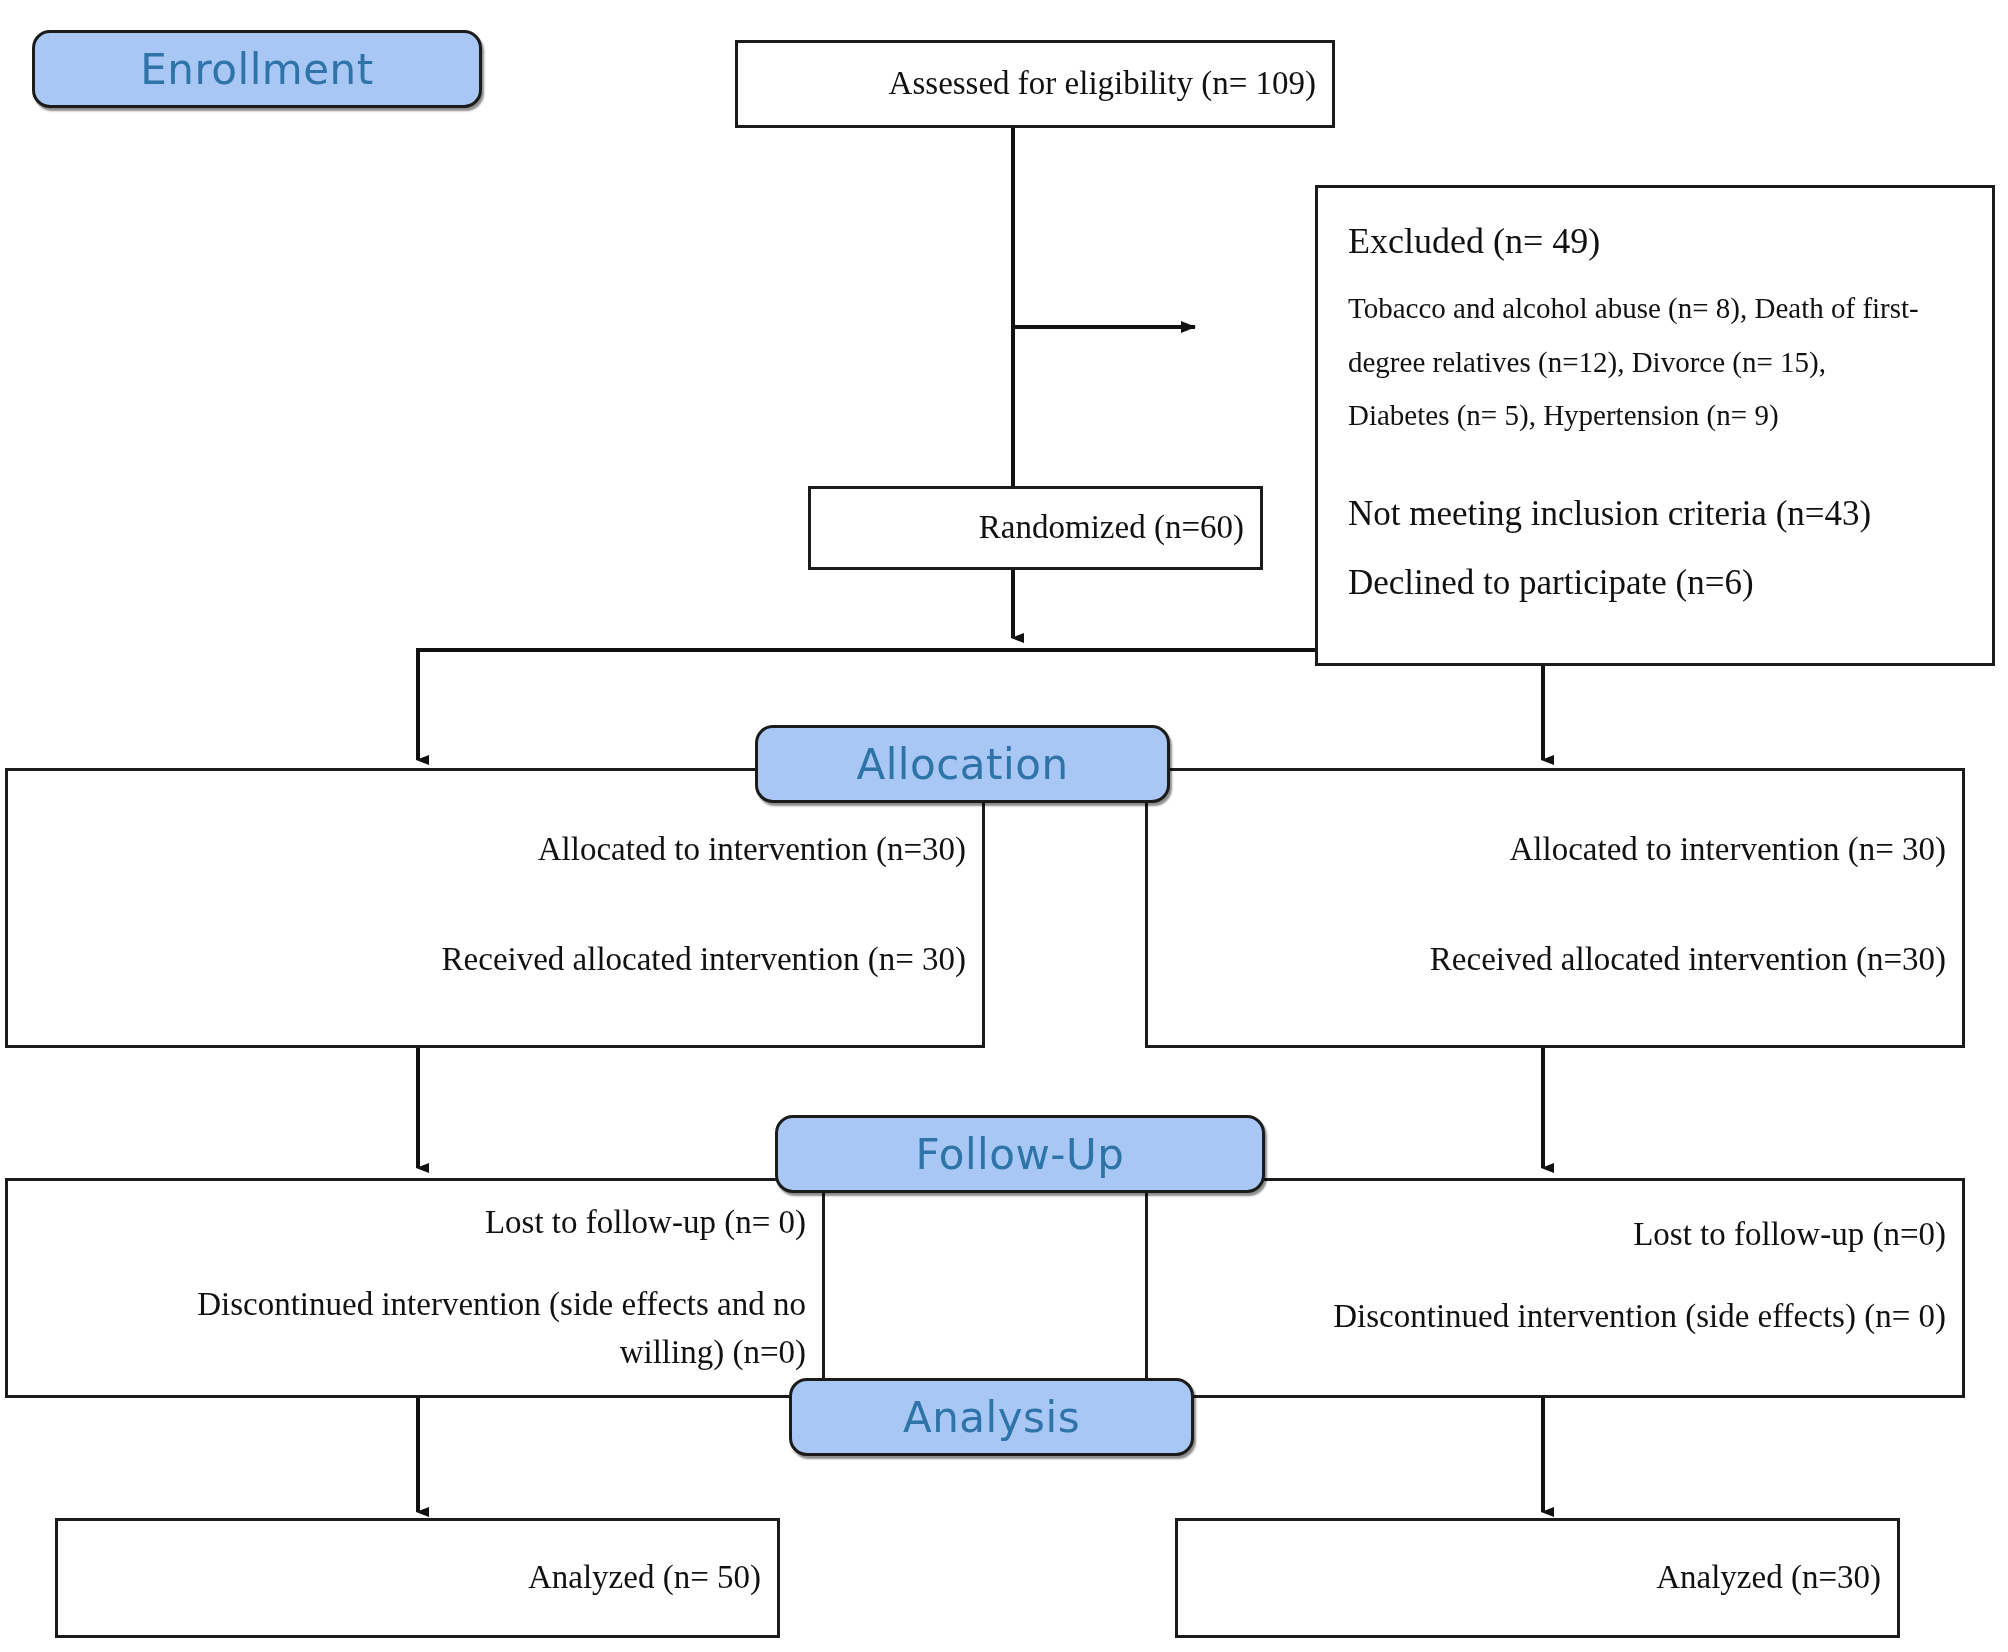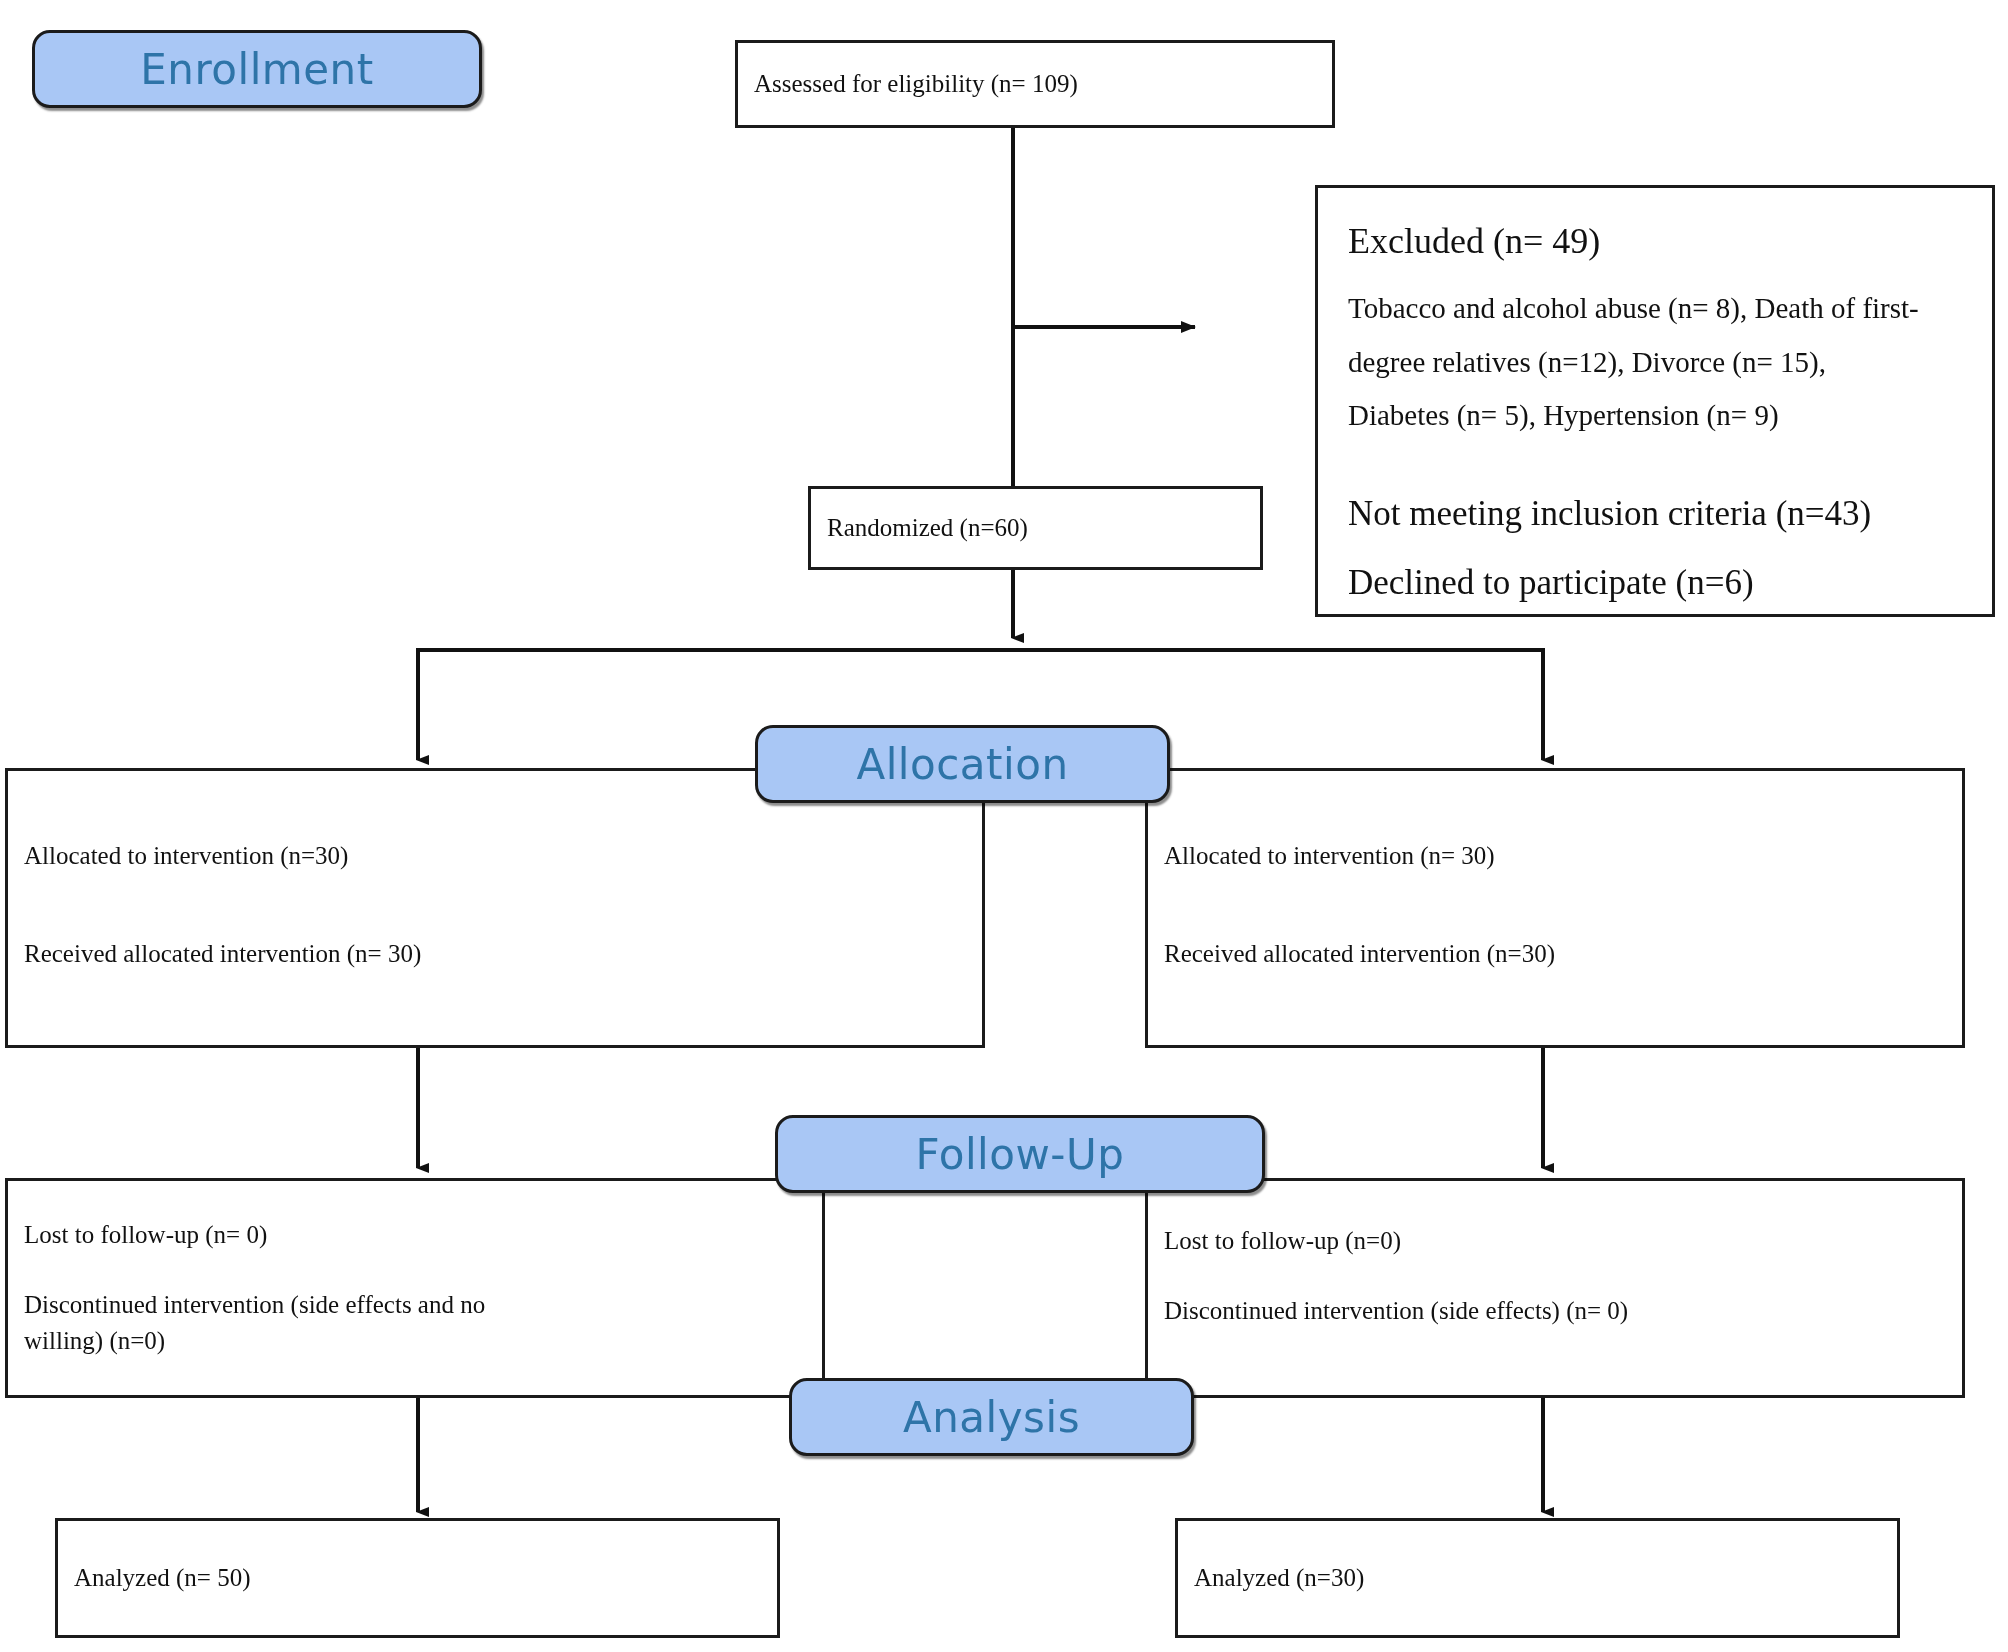--- a/index.html
+++ b/index.html
@@ -27,22 +27,22 @@
     box-sizing: border-box;
     border: 3px solid #1b1b1b;
     background: #ffffff;
     display: flex;
     flex-direction: column;
     justify-content: center;
     color: #111111;
     z-index: 2;
   }
   .node .line {
-    text-align: left;
-    font-size: 25px;
+    text-align: right;
+    font-size: 33px;
     line-height: 1.45;
     padding: 0 16px;
   }
 
   .stage {
     position: absolute;
     box-sizing: border-box;
     border: 3px solid #1b1b1b;
     border-radius: 18px;
     background: #a9c7f5;
@@ -139,21 +139,21 @@
   </div>
 
   <div class="stage" style="left:778px; top:1378px; width:405px; height:78px;margin-left:11px;">
     <span>Analysis</span>
   </div>
 
   <div class="node" style="left:735px; top:40px; width:600px; height:88px;">
     <div class="line">Assessed for eligibility (n= 109)</div>
   </div>
 
-  <div class="excl" style="left:1315px; top:185px; width:680px; height:432px;">
+  <div class="excl" style="left:1315px; top:185px; width:680px; height:481px;">
     <div class="head">Excluded (n= 49)</div>
     <div class="sub">Tobacco and alcohol abuse (n= 8), Death of first-</div>
     <div class="sub">degree relatives (n=12), Divorce (n= 15),</div>
     <div class="sub">Diabetes (n= 5), Hypertension (n= 9)</div>
     <div class="tail">Not meeting inclusion criteria (n=43)</div>
     <div class="tail" style="margin-top:8px;"> Declined to participate (n=6)</div>
   </div>
 
   <div class="node" style="left:808px; top:486px; width:455px; height:84px;">
     <div class="line">Randomized (n=60)</div>

